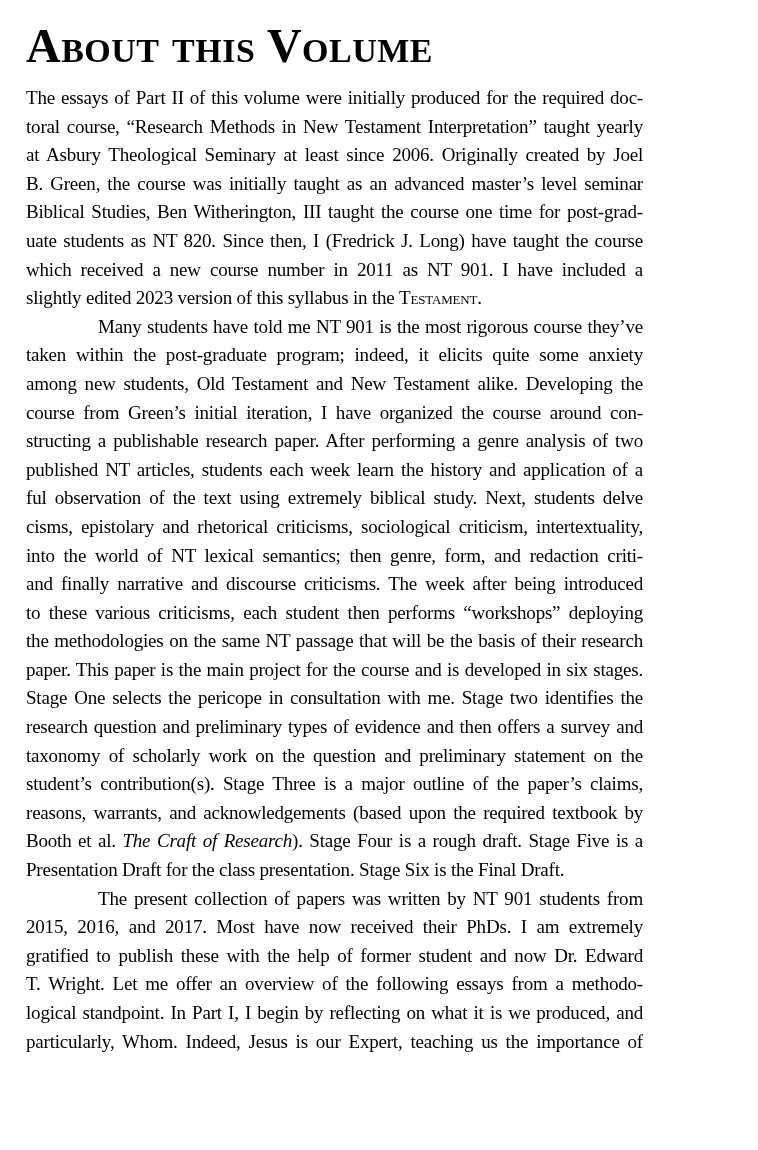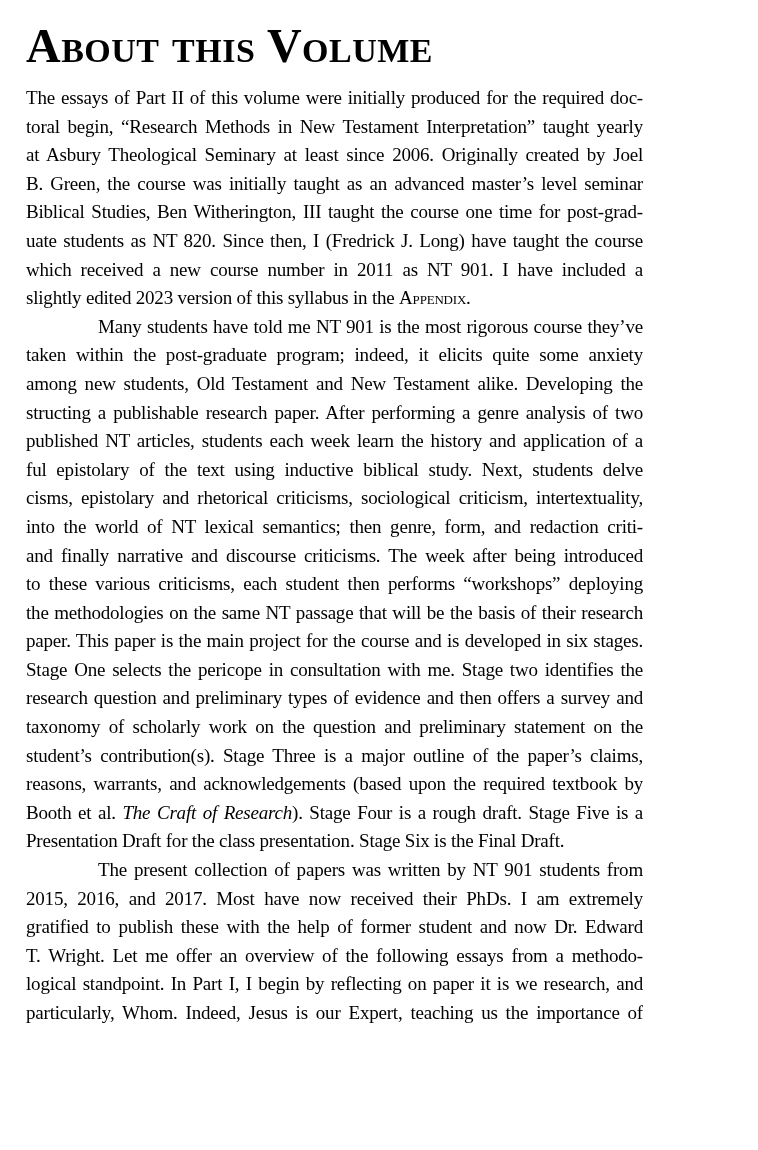--- a/index.html
+++ b/index.html
@@ -47,51 +47,52 @@
   i { font-style: italic; }
 </style>
 </head>
 <body>
 
 <div class="page">
   <h1 class="title">About this Volume</h1>
   <div class="body-text" id="paragraphs">
       <div class="paragraph">
         <div class="line">The essays of Part II of this volume were initially produced for the required doc-</div>
-        <div class="line">toral begin, “Research Methods in New Testament Interpretation” taught yearly</div>
+        <div class="line">toral course, “Research Methods in New Testament Interpretation” taught yearly</div>
         <div class="line">at Asbury Theological Seminary at least since 2006. Originally created by Joel</div>
         <div class="line">B. Green, the course was initially taught as an advanced master’s level seminar</div>
         <div class="line">Biblical Studies, Ben Witherington, III taught the course one time for post-grad-</div>
         <div class="line">uate students as NT 820. Since then, I (Fredrick J. Long) have taught the course</div>
         <div class="line">which received a new course number in 2011 as NT 901. I have included a</div>
-        <div class="line last">slightly edited 2023 version of this syllabus in the <span class="smallcaps">Appendix</span>.</div>
+        <div class="line last">slightly edited 2023 version of this syllabus in the <span class="smallcaps">Testament</span>.</div>
       </div>
       <div class="paragraph indent">
         <div class="line">Many students have told me NT 901 is the most rigorous course they’ve</div>
         <div class="line">taken within the post-graduate program; indeed, it elicits quite some anxiety</div>
         <div class="line">among new students, Old Testament and New Testament alike. Developing the</div>
+        <div class="line">course from Green’s initial iteration, I have organized the course around con-</div>
         <div class="line">structing a publishable research paper. After performing a genre analysis of two</div>
         <div class="line">published NT articles, students each week learn the history and application of a</div>
-        <div class="line">ful epistolary of the text using inductive biblical study. Next, students delve</div>
+        <div class="line">ful observation of the text using extremely biblical study. Next, students delve</div>
         <div class="line">cisms, epistolary and rhetorical criticisms, sociological criticism, intertextuality,</div>
         <div class="line">into the world of NT lexical semantics; then genre, form, and redaction criti-</div>
         <div class="line">and finally narrative and discourse criticisms. The week after being introduced</div>
         <div class="line">to these various criticisms, each student then performs “workshops” deploying</div>
         <div class="line">the methodologies on the same NT passage that will be the basis of their research</div>
         <div class="line">paper. This paper is the main project for the course and is developed in six stages.</div>
         <div class="line">Stage One selects the pericope in consultation with me. Stage two identifies the</div>
         <div class="line">research question and preliminary types of evidence and then offers a survey and</div>
         <div class="line">taxonomy of scholarly work on the question and preliminary statement on the</div>
         <div class="line">student’s contribution(s). Stage Three is a major outline of the paper’s claims,</div>
         <div class="line">reasons, warrants, and acknowledgements (based upon the required textbook by</div>
         <div class="line">Booth et al. <i>The Craft of Research</i>). Stage Four is a rough draft. Stage Five is a</div>
         <div class="line last">Presentation Draft for the class presentation. Stage Six is the Final Draft.</div>
       </div>
       <div class="paragraph indent">
         <div class="line">The present collection of papers was written by NT 901 students from</div>
         <div class="line">2015, 2016, and 2017. Most have now received their PhDs. I am extremely</div>
         <div class="line">gratified to publish these with the help of former student and now Dr. Edward</div>
         <div class="line">T. Wright. Let me offer an overview of the following essays from a methodo-</div>
-        <div class="line">logical standpoint. In Part I, I begin by reflecting on paper it is we research, and</div>
+        <div class="line">logical standpoint. In Part I, I begin by reflecting on what it is we produced, and</div>
         <div class="line">particularly, Whom. Indeed, Jesus is our Expert, teaching us the importance of</div>
       </div>
     </div>
 </div>
 
 </body></html>

